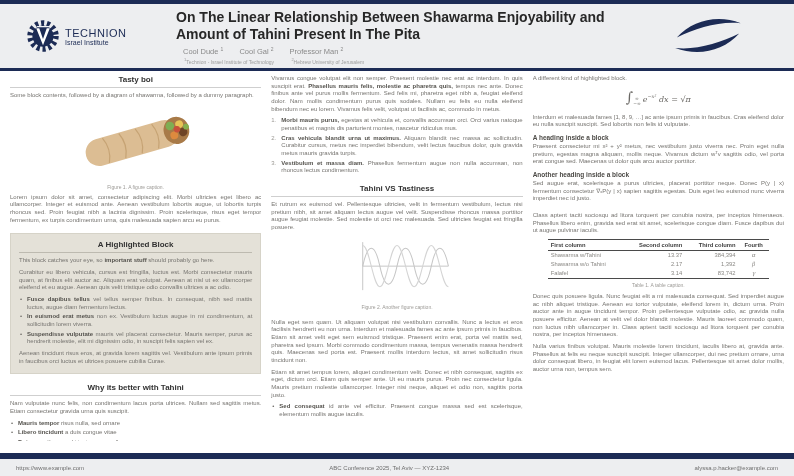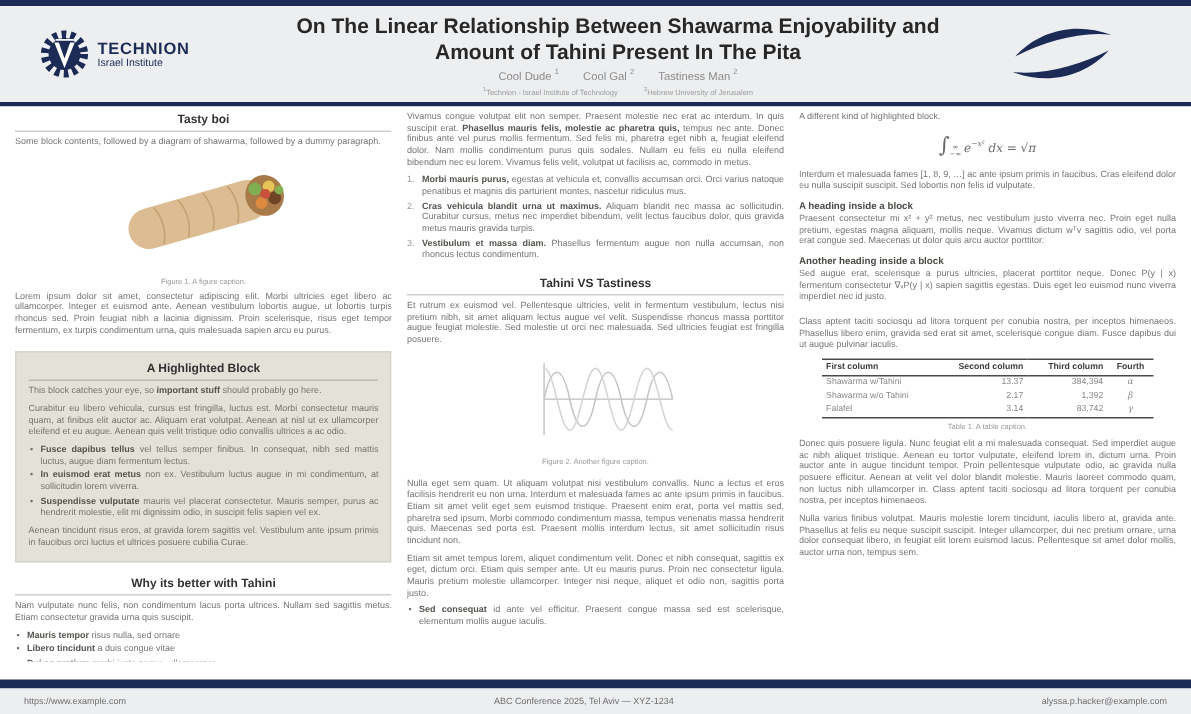--- a/index.html
+++ b/index.html
@@ -8,23 +8,23 @@
   .poster { width:794px; height:476px; display:flex; flex-direction:column; }
 
   .bar { background:#1c2b55; flex:0 0 auto; }
   .bar.top { height:4px; }
   .bar.sep { height:3px; }
   .bar.bottom { height:6px; }
 
   
   header { flex:0 0 64px; background:#edeef0; display:flex; align-items:center; }
   .logo-left { display:flex; align-items:center; gap:5px; margin-left:26px; width:150px; }
-  .logo-text .l1 { font-size:11px; font-weight:bold; color:#1c2b55; letter-spacing:.5px; }
+  .logo-text .l1 { font-size:11px; font-weight:normal; color:#1c2b55; letter-spacing:.5px; }
   .logo-text .l2 { font-size:7px; color:#1c2b55; }
-  .head-center { flex:1; text-align:center; padding-top:2px; }
+  .head-center { flex:1; text-align:left; padding-top:2px; }
   .title-line { font-size:14px; font-weight:bold; color:#272727; line-height:1.2; }
   .authors { margin-top:3px; font-size:7.5px; color:#8a8a8a; }
   .authors span.auth { margin:0 7px; }
   .authors sup { font-size:5px; }
   .affils { margin-top:1px; font-size:5px; color:#9c9c9c; }
   .affils .aff { margin:0 8px; }
   .affils sup { font-size:4px; }
   .logo-right { width:120px; margin-right:26px; display:flex; justify-content:center; }
 
   
@@ -92,21 +92,21 @@
         <div class="l2">Israel Institute</div>
       </div>
     </div>
 
     <div class="head-center">
       <div class="title-line">On The Linear Relationship Between Shawarma Enjoyability and</div>
       <div class="title-line">Amount of Tahini Present In The Pita</div>
       <div class="authors">
         <span class="auth"><span>Cool Dude</span> <sup>1</sup></span>
         <span class="auth"><span>Cool Gal</span> <sup>2</sup></span>
-        <span class="auth"><span>Tastiness Man</span> <sup>2</sup></span>
+        <span class="auth"><span>Professor Man</span> <sup>2</sup></span>
       </div>
       <div class="affils">
         <span class="aff"><sup>1</sup><span>Technion - Israel Institute of Technology</span></span>
         <span class="aff"><sup>2</sup><span>Hebrew University of Jerusalem</span></span>
       </div>
     </div>
 
     <div class="logo-right">
       <svg width="72" height="40" viewBox="0 0 90 50">
         <path d="M6 27 C26 5 57 -2 86 9 C60 6 30 15 6 27 Z" fill="#1c2b55"></path>

